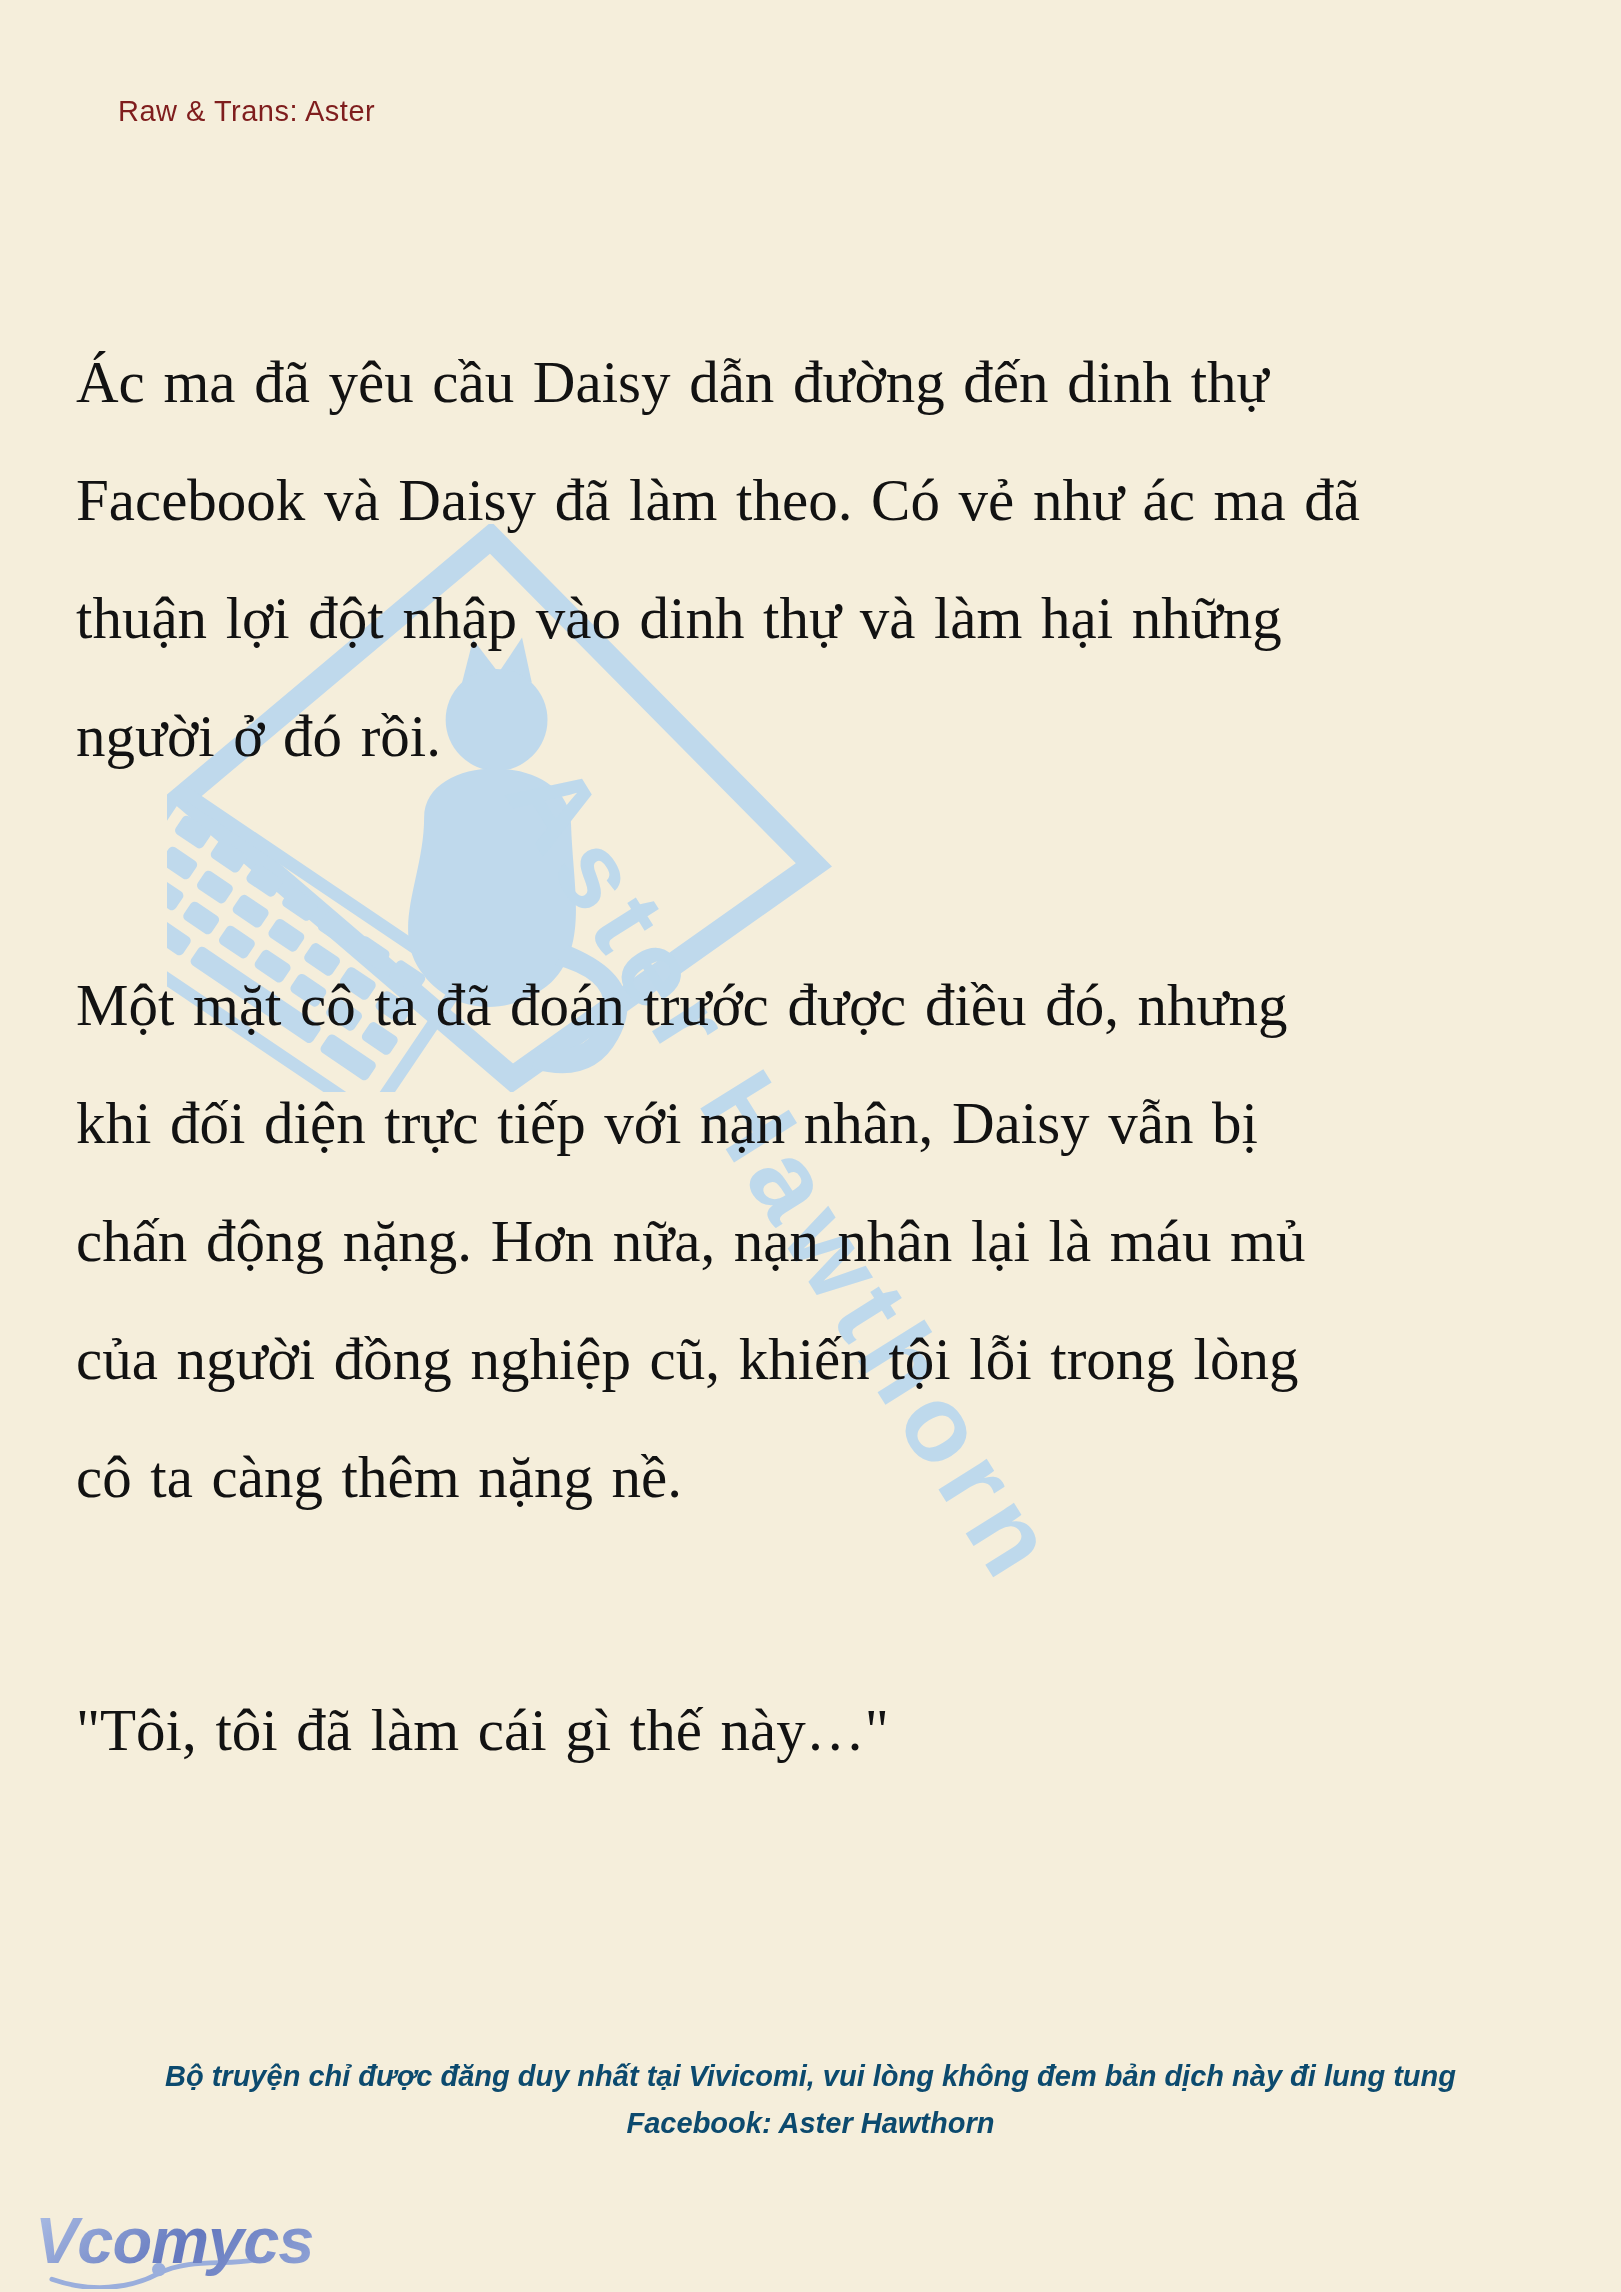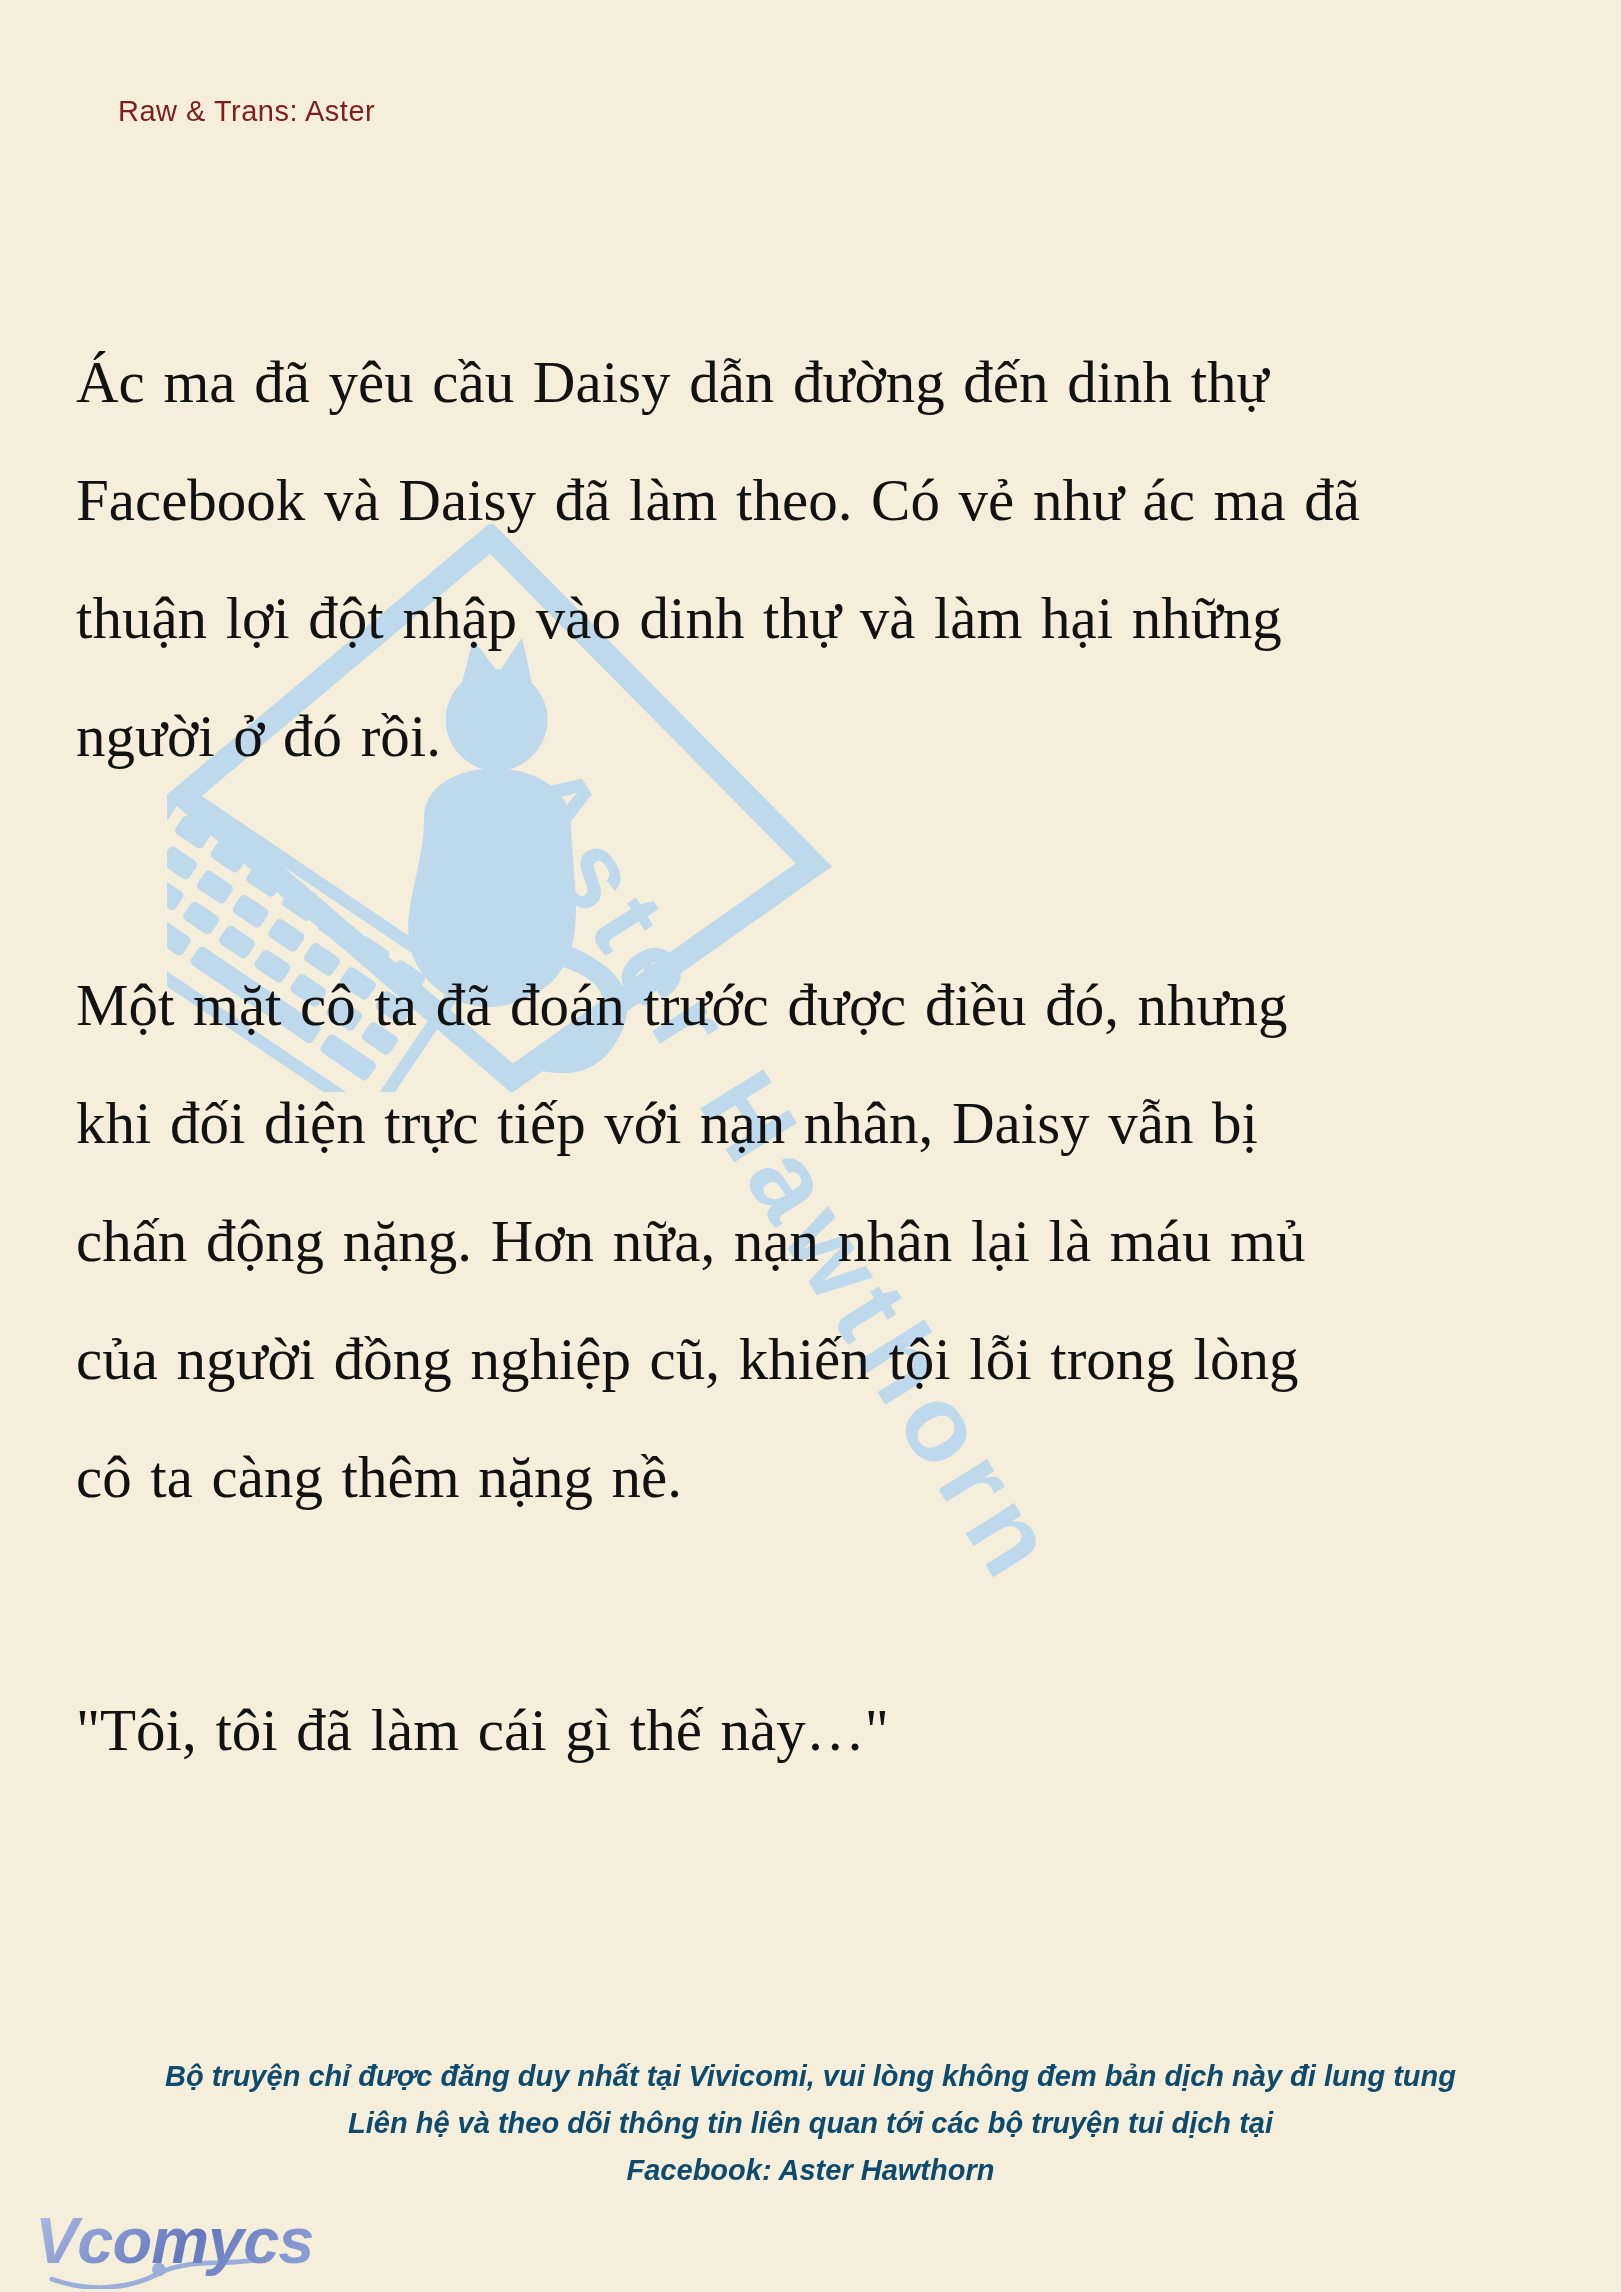--- a/index.html
+++ b/index.html
@@ -119,21 +119,20 @@
       <div class="line">chấn động nặng. Hơn nữa, nạn nhân lại là máu mủ</div>
       <div class="line">của người đồng nghiệp cũ, khiến tội lỗi trong lòng</div>
       <div class="line">cô ta càng thêm nặng nề.</div>
     </div>
   <div class="para para-3">
       <div class="line">"Tôi, tôi đã làm cái gì thế này…"</div>
     </div>
 
   <div class="footer">
       <div class="line">Bộ truyện chỉ được đăng duy nhất tại Vivicomi, vui lòng không đem bản dịch này đi lung tung</div>
-      <div class="line">Liên hệ và theo dõi thông tin liên quan tới các bộ truyện tui dịch tại</div>
       <div class="line">Facebook: Aster Hawthorn</div>
     </div>
 
   <svg class="logo-flourish" viewBox="0 0 220 36" width="216" height="35" aria-hidden="true">
     <path d="M6,26 C46,40 86,36 116,20 C146,4 186,12 214,6" fill="none" stroke="#9AAEDC" stroke-width="5" stroke-linecap="round"></path>
     <circle cx="116" cy="16" r="7" fill="#9AAEDC"></circle>
   </svg>
   <div class="logo">Vcomycs</div>
 
 </div>

